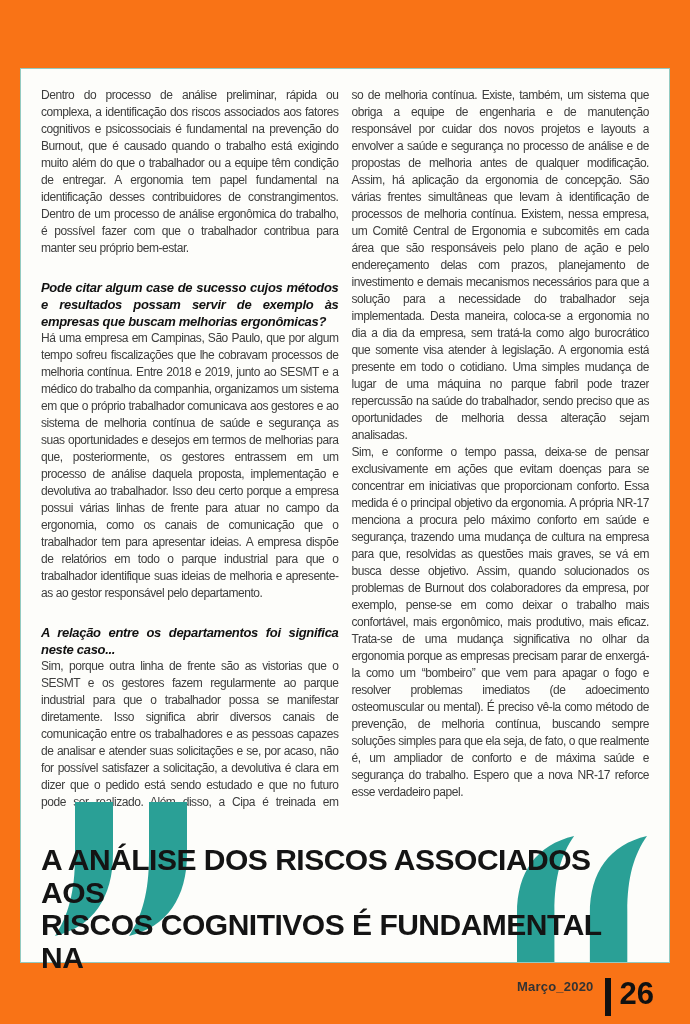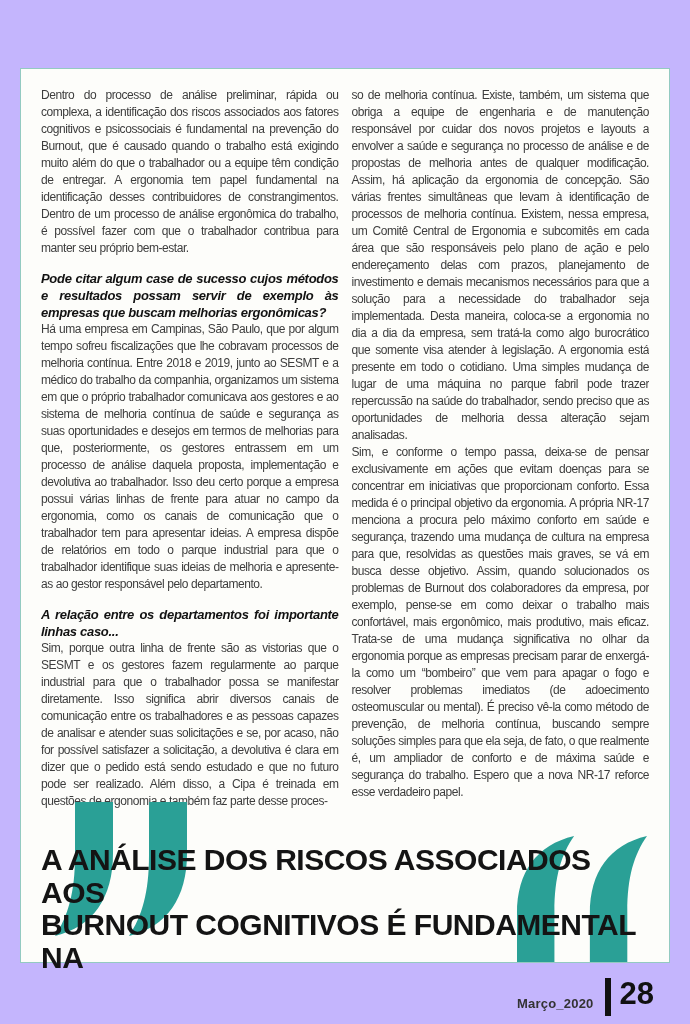--- a/index.html
+++ b/index.html
@@ -6,21 +6,21 @@
   html, body { margin: 0; padding: 0; }
   body {
     width: 690px; height: 1024px;
     background: #a6d6cf;
     font-family: "Liberation Sans", sans-serif;
     overflow: hidden;
   }
   .page {
     position: relative;
     width: 690px; height: 1024px;
-    background: #c4b5fd;
+    background: #f97316;
   }
   .content-box {
     position: absolute;
     left: 20px; top: 68px;
     width: 650px; height: 895px;
     background: #fdfdfa;
     border: 1px solid #93cac1;
     padding: 18px 20px 0 20px;
     display: flex;
     flex-direction: column;
@@ -40,21 +40,21 @@
     letter-spacing: -0.45px;
   }
   .para, .answer { margin: 0; }
   .question {
     font-weight: bold;
     font-style: italic;
     color: #121212;
     font-size: 13px;
     line-height: 17px;
     letter-spacing: -0.3px;
-    margin: 13px 0 0 0;
+    margin: 22px 0 0 0;
   }
   .italic-word { }
   .quote-section {
     position: relative;
     height: 152px;
     flex: none;
     background: #fdfdfa;
   }
   .quote-text {
     position: relative;
@@ -78,21 +78,21 @@
     position: absolute;
     right: 36px; top: 978px;
     display: flex;
     align-items: flex-start;
   }
   .footer-date {
     font-size: 13px;
     font-weight: bold;
     color: #333333;
     letter-spacing: 0.2px;
-    margin-top: 18px;
+    margin-top: 1px;
   }
   .footer-bar {
     width: 6px; height: 38px;
     background: #111111;
     margin: 0 9px 0 11px;
   }
   .footer-page {
     font-size: 31px;
     font-weight: bold;
     color: #111111;
@@ -105,21 +105,21 @@
 <div class="page">
 
   <div class="content-box">
 
     <div class="columns">
 
       <div class="col">
         <p class="para">Dentro do processo de análise preliminar, rápida ou complexa, a identificação dos riscos associados aos fatores cognitivos e psicossociais é fundamental na prevenção do Burnout, que é causado quando o trabalho está exigindo muito além do que o trabalhador ou a equipe têm condição de entregar. A ergonomia tem papel fundamental na identificação desses contribuidores de constrangimentos. Dentro de um processo de análise ergonômica do trabalho, é possível fazer com que o trabalhador contribua para manter seu próprio bem-estar.</p>
         <p class="question">Pode citar algum case de sucesso cujos métodos e resultados possam servir de exemplo às empresas que buscam melhorias ergonômicas?</p>
         <p class="answer">Há uma empresa em Campinas, São Paulo, que por algum tempo sofreu fiscalizações que lhe cobravam processos de melhoria contínua. Entre 2018 e 2019, junto ao SESMT e a médico do trabalho da companhia, organizamos um sistema em que o próprio trabalhador comunicava aos gestores e ao sistema de melhoria contínua de saúde e segurança as suas oportunidades e desejos em termos de melhorias para que, posteriormente, os gestores entrassem em um processo de análise daquela proposta, implementação e devolutiva ao trabalhador. Isso deu certo porque a empresa possui várias linhas de frente para atuar no campo da ergonomia, como os canais de comunicação que o trabalhador tem para apresentar ideias. A empresa dispõe de relatórios em todo o parque industrial para que o trabalhador identifique suas ideias de melhoria e apresente-as ao gestor responsável pelo departamento.</p>
-        <p class="question">A relação entre os departamentos foi importante linhas caso...</p>
+        <p class="question">A relação entre os departamentos foi significa neste caso...</p>
         <p class="answer">Sim, porque outra linha de frente são as vistorias que o SESMT e os gestores fazem regularmente ao parque industrial para que o trabalhador possa se manifestar diretamente. Isso significa abrir diversos canais de comunicação entre os trabalhadores e as pessoas capazes de analisar e atender suas solicitações e se, por acaso, não for possível satisfazer a solicitação, a devolutiva é clara em dizer que o pedido está sendo estudado e que no futuro pode ser realizado. Além disso, a Cipa é treinada em questões de ergonomia e também faz parte desse proces-</p>
       </div>
 
       <div class="col">
         <p class="answer"><span>so de melhoria contínua. Existe, também, um sistema que obriga a equipe de engenharia e de manutenção responsável por cuidar dos novos projetos e </span><span class="italic-word">layouts</span><span> a envolver a saúde e segurança no processo de análise e de propostas de melhoria antes de qualquer modificação. Assim, há aplicação da ergonomia de concepção. São várias frentes simultâneas que levam à identificação de processos de melhoria contínua. Existem, nessa empresa, um Comitê Central de Ergonomia e subcomitês em cada área que são responsáveis pelo plano de ação e pelo endereçamento delas com prazos, planejamento de investimento e demais mecanismos necessários para que a solução para a necessidade do trabalhador seja implementada. Desta maneira, coloca-se a ergonomia no dia a dia da empresa, sem tratá-la como algo burocrático que somente visa atender à legislação. A ergonomia está presente em todo o cotidiano. Uma simples mudança de lugar de uma máquina no parque fabril pode trazer repercussão na saúde do trabalhador, sendo preciso que as oportunidades de melhoria dessa alteração sejam analisadas.</span></p>
         <p class="answer"><span>Sim, e conforme o tempo passa, deixa-se de pensar exclusivamente em ações que evitam doenças para se concentrar em iniciativas que proporcionam conforto. Essa medida é o principal objetivo da ergonomia. A própria NR-17 menciona a procura pelo máximo conforto em saúde e segurança, trazendo uma mudança de cultura na empresa para que, resolvidas as questões mais graves, se vá em busca desse objetivo. Assim, quando solucionados os problemas de Burnout dos colaboradores da empresa, por exemplo, pense-se em como deixar o trabalho mais confortável, mais ergonômico, mais produtivo, mais eficaz. Trata-se de uma mudança significativa no olhar da ergonomia porque as empresas precisam parar de enxergá-la como um “bombeiro” que vem para apagar o fogo e resolver problemas imediatos (de adoecimento osteomuscular ou mental). É preciso vê-la como método de prevenção, de melhoria contínua, buscando sempre soluções simples para que ela seja, de fato, o que realmente é, um ampliador de conforto e de máxima saúde e segurança do trabalho. Espero que a nova NR-17 reforce esse verdadeiro papel.</span></p>
       </div>
 
     </div>
 
@@ -135,25 +135,25 @@
       <div class="qmark qmark-close">
         <svg viewBox="0 0 132 130" preserveAspectRatio="none" aria-hidden="true">
           <g fill="#2aa096">
             <path d="M58 0 H20 V52 C20 88 13 111 0 130 C38 121 58 93 58 50 Z"></path>
             <path d="M132 0 H94 V52 C94 88 87 111 74 130 C112 121 132 93 132 50 Z"></path>
           </g>
         </svg>
       </div>
       <div class="quote-text">
         <div>A ANÁLISE DOS RISCOS ASSOCIADOS AOS</div>
-        <div>BURNOUT COGNITIVOS É FUNDAMENTAL NA</div>
+        <div>RISCOS COGNITIVOS É FUNDAMENTAL NA</div>
       </div>
     </div>
 
   </div>
 
   <div class="footer">
     <span class="footer-date">Março_2020</span>
     <span class="footer-bar"></span>
-    <span class="footer-page">28</span>
+    <span class="footer-page">26</span>
   </div>
 
 </div>
 
 </body></html>

